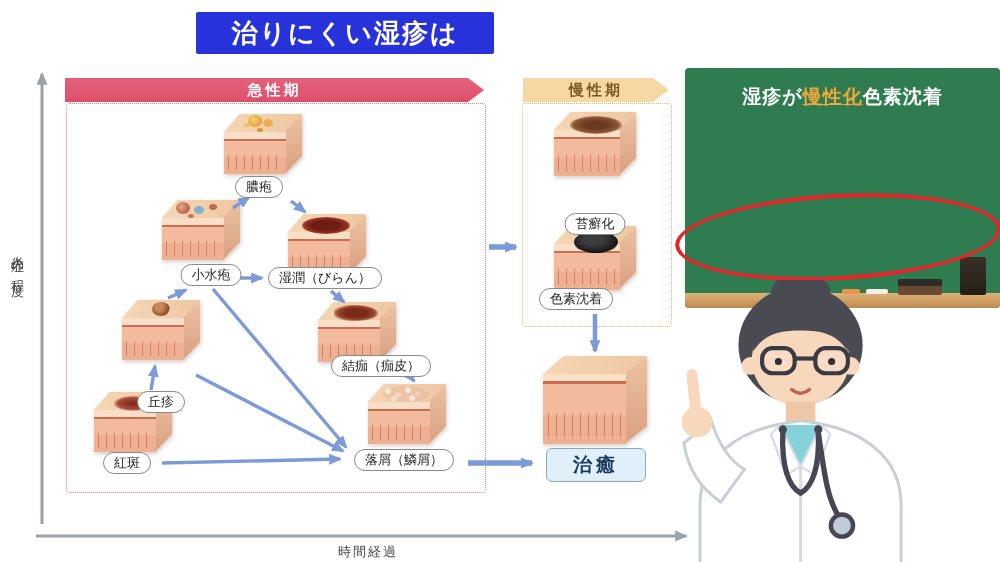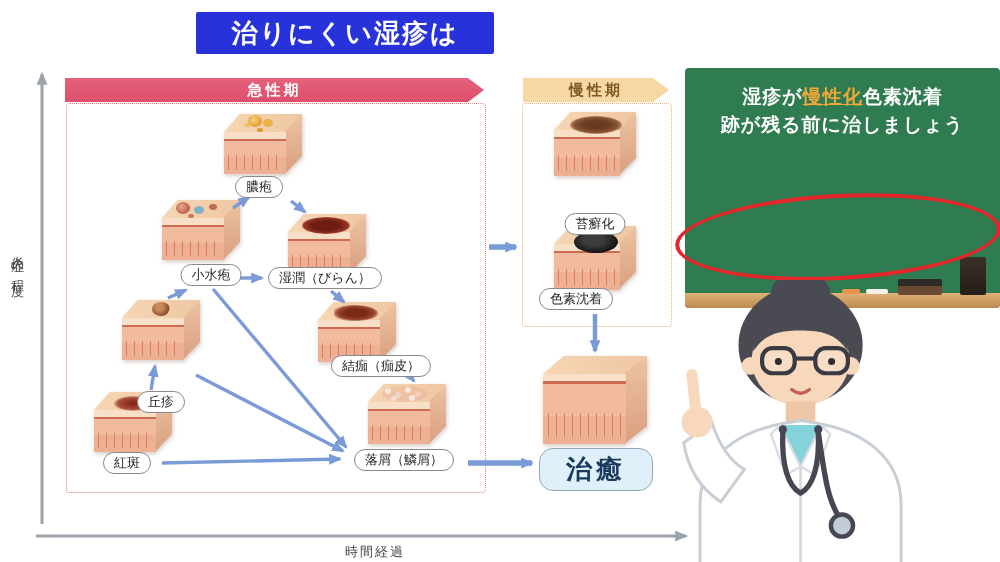--- a/index.html
+++ b/index.html
@@ -12,21 +12,21 @@
 
   
   .title{
     left:196px;top:12px;width:298px;height:42px;line-height:42px;
     background:#2832da;color:#fff;font-size:26px;font-weight:bold;
     text-align:center;letter-spacing:2px;border-radius:2px;z-index:6;
   }
 
   
   .ylab{left:8px;top:246px;writing-mode:vertical-rl;font-size:13px;color:#444;letter-spacing:3px;z-index:2;}
-  .xlab{left:345px;top:543px;font-size:13px;color:#444;letter-spacing:2px;z-index:2;}
+  .xlab{left:338px;top:543px;font-size:13px;color:#444;letter-spacing:2px;z-index:2;}
 
   
   .banner{height:24px;line-height:24px;text-align:center;font-size:15px;font-weight:bold;
     letter-spacing:3px;z-index:3;
     clip-path:polygon(0 0,calc(100% - 16px) 0,100% 50%,calc(100% - 16px) 100%,0 100%);}
   .banner-acute{left:65px;top:78px;width:419px;background:linear-gradient(180deg,#e4617b,#dd4f6b);color:#fff;}
   .banner-chronic{left:523px;top:78px;width:146px;background:#f7d7a4;color:#7c5a22;}
 
   
   .dotbox{z-index:1;border-radius:4px;}
@@ -66,22 +66,22 @@
   .f-taisenka{left:16px;top:4px;width:52px;height:18px;background:radial-gradient(ellipse,#6a3a20 0 30%,#8a5434 60%,rgba(0,0,0,0) 80%);}
   .f-shikiso{left:20px;top:5px;width:44px;height:22px;background:radial-gradient(ellipse at 45% 40%,#3c3c3e 0 30%,#151515 70%,rgba(20,20,20,0) 88%);}
 
   
   .tag{
     transform:translateX(-50%);white-space:nowrap;z-index:5;
     background:#fff;border:1.4px solid #8a8a8a;border-radius:12px;
     padding:1px 10px;font-size:13px;color:#222;text-align:center;
   }
   .tag-heal{
-    background:#dff0fa;border:1.5px solid #90a8b8;border-radius:14px;
-    padding:3px 26px;font-size:26px;font-weight:bold;color:#1a3a5c;letter-spacing:4px;
+    background:#dff0fa;border:1.5px solid #90a8b8;border-radius:6px;
+    padding:3px 26px;font-size:19px;font-weight:bold;color:#1a3a5c;letter-spacing:4px;
   }
 
   
   .overlay{left:0;top:0;z-index:4;pointer-events:none;}
 
   
   .board{left:685px;top:68px;width:315px;height:240px;background:#2e7c50;border-radius:4px;z-index:2;}
   .board-line{position:relative;text-align:center;color:#fff;font-size:19px;font-weight:bold;
     line-height:28px;letter-spacing:1px;z-index:2;}
   .board-line:first-of-type{margin-top:14px;}
@@ -219,21 +219,20 @@
   <line x1="468" y1="463" x2="532" y2="463" stroke="#7b9ad8" stroke-width="5.5" marker-end="url(#mB)"></line>
   <line x1="489" y1="247" x2="516" y2="247" stroke="#7b9ad8" stroke-width="5.5" marker-end="url(#mB)"></line>
   <line x1="595" y1="216" x2="595" y2="225" stroke="#7b9ad8" stroke-width="3.4" marker-end="url(#mB)"></line>
   <line x1="595" y1="314" x2="595" y2="351" stroke="#7b9ad8" stroke-width="4.5" marker-end="url(#mB)"></line>
 </svg>
 
 <div class="abs board">
   <div class="board-line">
     <span>湿疹が</span><span class="hl">慢性化</span><span>色素沈着</span>
   </div>
-  <div class="board-line">跡が残る前に治しましょう</div>
   <div class="note-oval"></div>
   <div class="tray">
     <div class="eraser"></div>
     <div class="chalk-box"></div>
     <div class="chalk chalk-white"></div>
     <div class="chalk chalk-orange"></div>
   </div>
 </div>
 
 <svg class="abs doctor" width="340" height="296" viewBox="0 0 230 200">

